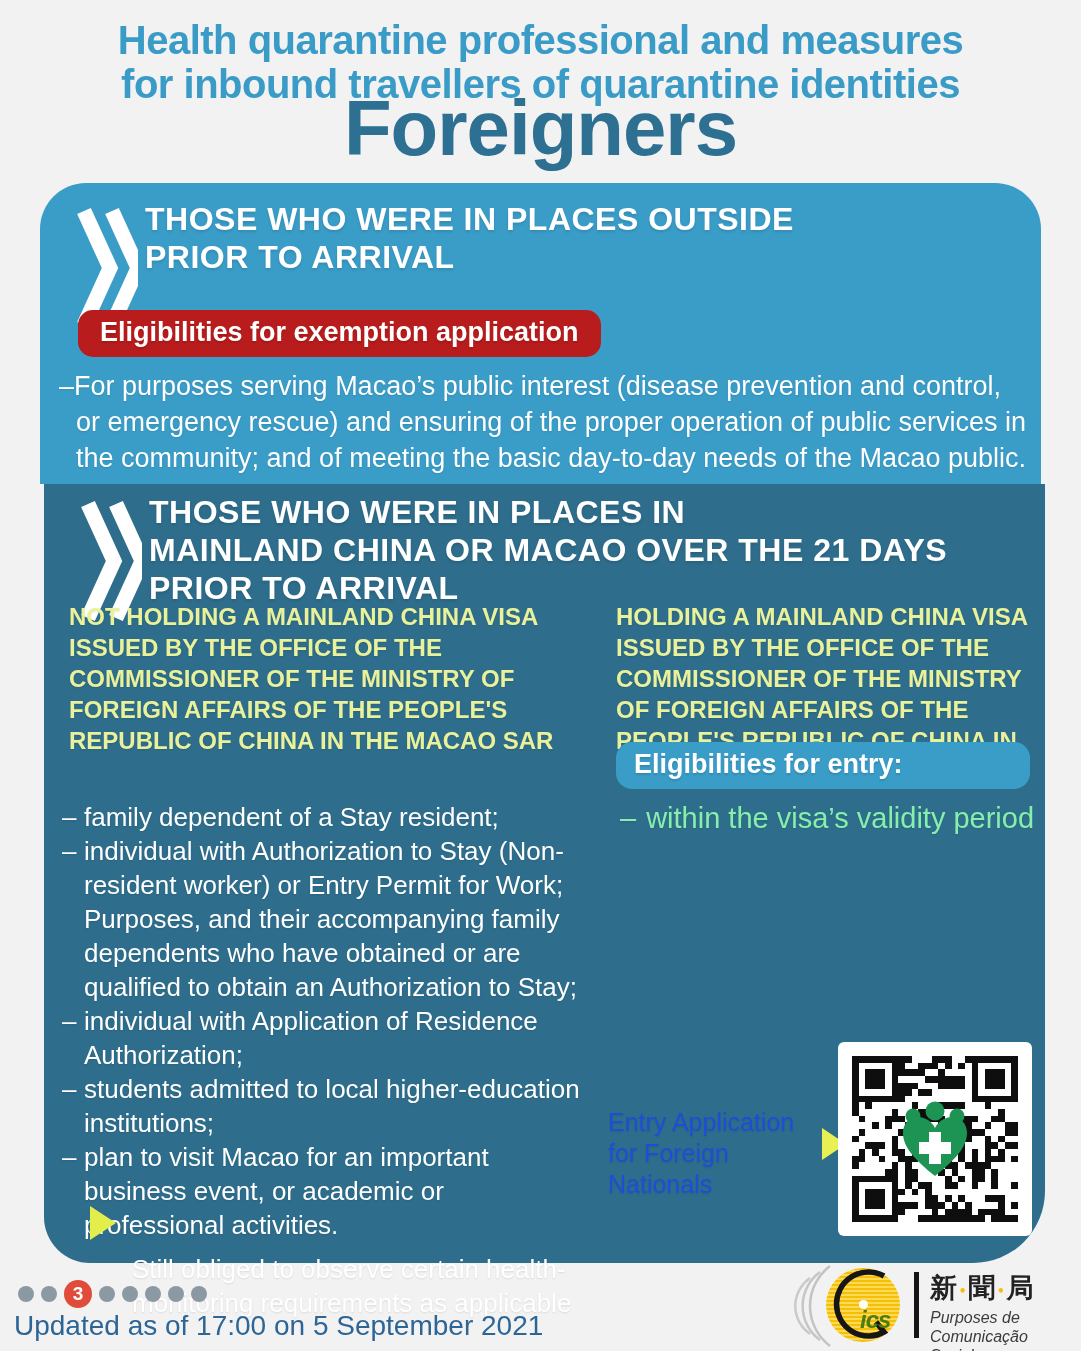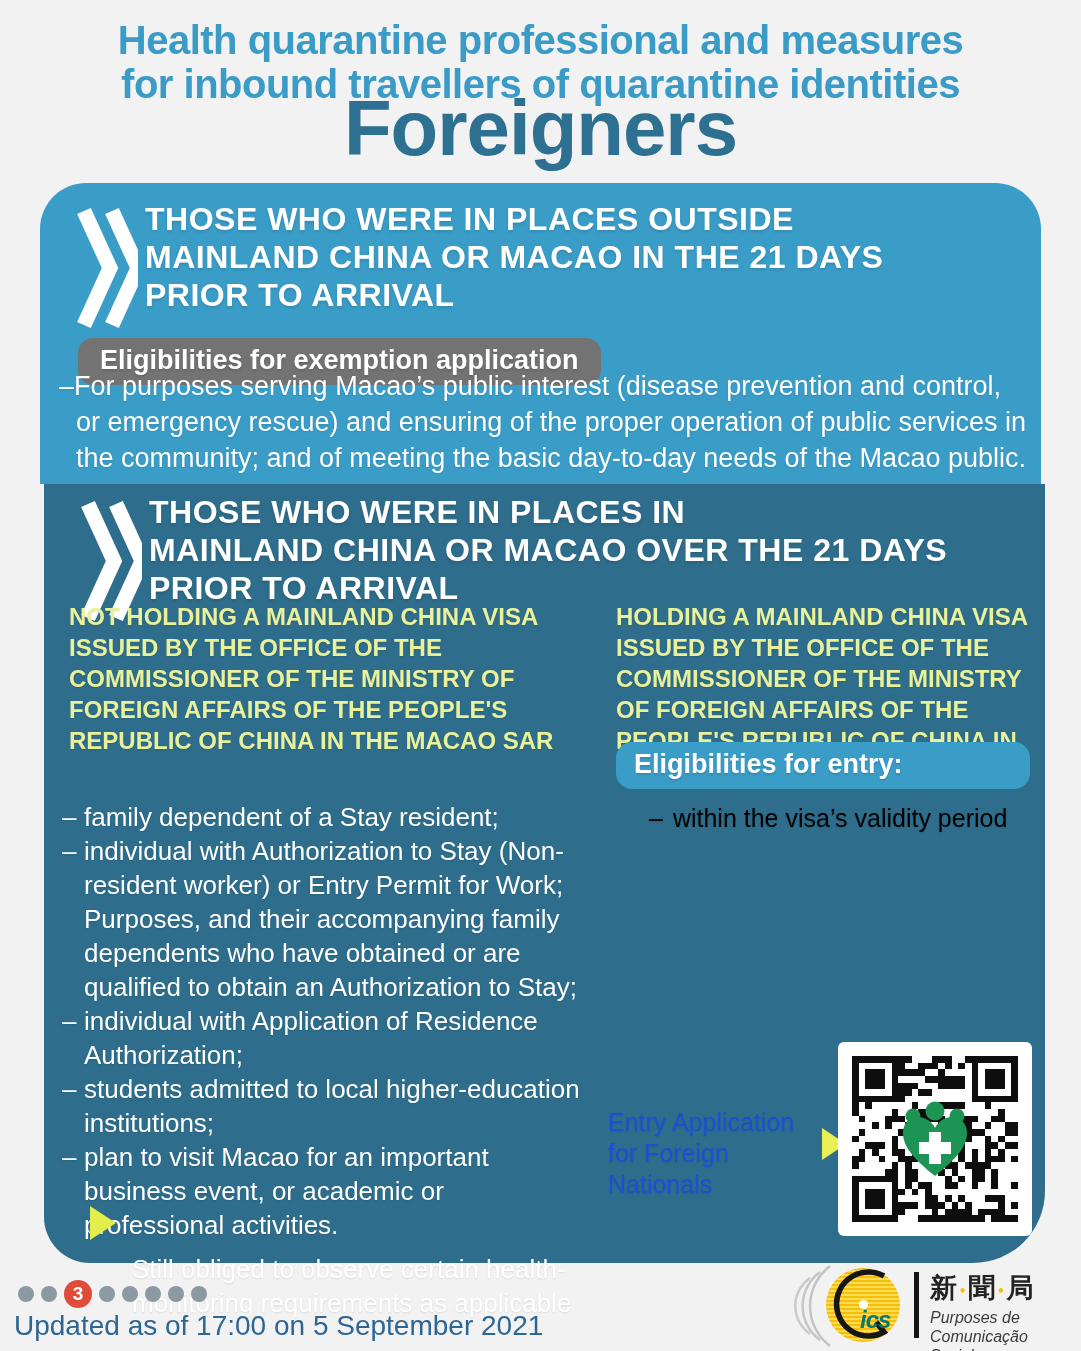--- a/index.html
+++ b/index.html
@@ -14,36 +14,36 @@
   .subtitle{position:absolute;top:88px;left:0;width:100%;text-align:center;
     color:#2d7091;font-weight:800;font-size:78px;line-height:80px;letter-spacing:-1px;}
   
   .card1{position:absolute;left:40px;top:183px;width:1001px;height:301px;
     background:#3a9dc8;border-radius:46px 46px 0 0;}
   .card2{position:absolute;left:44px;top:484px;width:1001px;height:779px;
     background:#2e6e8c;border-radius:0 0 72px 46px;}
   .chev{position:absolute;}
   .sec-head{position:absolute;color:#fff;font-weight:800;font-size:32px;line-height:38px;
     letter-spacing:0.5px;text-shadow:0 2px 3px rgba(0,0,0,0.12);}
-  .pill-dark{position:absolute;background:#737373;color:#fff;font-weight:700;font-size:27px;
+  .pill-dark{position:absolute;background:#b91c1c;color:#fff;font-weight:700;font-size:27px;
     padding:7px 22px 9px 22px;border-radius:15px;white-space:nowrap;
-    text-shadow:0 2px 2px rgba(0,0,0,0.12);margin-top:28px;}
+    text-shadow:0 2px 2px rgba(0,0,0,0.12);}
   .pill-light{position:absolute;background:#3a9dc8;color:#fff;font-weight:700;font-size:27px;
     padding:7px 0 9px 18px;border-radius:16px;text-shadow:0 2px 2px rgba(0,0,0,0.12);}
   .body-text{position:absolute;color:#fff;font-size:27px;line-height:36px;
     text-shadow:0 1px 2px rgba(0,0,0,0.10);}
   .body-text .cont{padding-left:17px;}
   .yellow-head{position:absolute;color:#eaf19b;font-weight:700;font-size:24px;line-height:31px;
     text-shadow:0 1px 2px rgba(0,0,0,0.10);}
   .ul{position:absolute;color:#fff;font-size:26px;line-height:34px;
     text-shadow:0 1px 2px rgba(0,0,0,0.10);}
   .li{padding-left:22px;text-indent:-22px;}
   .li .dash{display:inline-block;width:22px;text-indent:0;}
-  .note-right{position:absolute;color:#000000;font-size:25px;line-height:32px;
-    text-shadow:0 1px 2px rgba(0,0,0,0.10);margin-left:29px;}
+  .note-right{position:absolute;color:#86efac;font-size:29px;line-height:32px;
+    text-shadow:0 1px 2px rgba(0,0,0,0.10);}
   .note-right .dash{margin-right:10px;}
   
   .qr-label{position:absolute;left:608px;top:1107px;width:212px;text-align:left;
     color:#1d4ed8;font-size:25px;line-height:31px;text-shadow:0 1px 2px rgba(0,0,0,0.10);}
   .tri{width:0;height:0;border-style:solid;display:inline-block;}
   .tri-qr{position:absolute;left:822px;top:1128px;
     border-width:16px 0 16px 24px;border-color:transparent transparent transparent #e8f054;}
   .qr-box{position:absolute;left:838px;top:1042px;width:194px;height:194px;background:#fff;
     border-radius:6px;padding:14px;}
   .qr-grid{width:166px;height:166px;display:grid;
@@ -56,21 +56,21 @@
   .dot-active{width:28px;height:28px;border-radius:50%;background:#e04b3a;color:#fff;
     font-weight:800;font-size:19px;display:flex;align-items:center;justify-content:center;}
   .updated{position:absolute;left:14px;top:1310px;color:#2d6594;font-size:28px;}
   
   .gcs{position:absolute;left:790px;top:1264px;width:285px;height:84px;}
   .gcs-arcs{position:absolute;left:0;top:0;}
   .gcs-circle{position:absolute;left:36px;top:4px;width:74px;height:74px;border-radius:50%;
     background:repeating-linear-gradient(180deg,#f4bf06 0 2px,#fcda56 2px 4px);overflow:hidden;}
   .gcs-g{position:absolute;left:30px;top:-2px;}
   .gcs-ics{position:absolute;left:70px;top:42px;font-weight:800;font-style:italic;
-    font-size:24px;color:#0f766e;letter-spacing:-1px;}
+    font-size:24px;color:#4d7c0f;letter-spacing:-1px;}
   .gcs-dot{position:absolute;left:69px;top:36px;width:9px;height:9px;border-radius:50%;background:#fff;}
   .gcs-bar{position:absolute;left:124px;top:8px;width:5px;height:66px;background:#141414;}
   .gcs-text{position:absolute;left:140px;top:4px;color:#2a2a2a;}
   .gcs-cn{font-size:27px;font-weight:700;letter-spacing:2px;color:#222;}
   .gcs-cn .sep{color:#f4bf06;font-weight:800;}
   .gcs-pt{font-style:italic;font-size:16px;line-height:19px;color:#3b3b3b;margin-top:2px;}
 </style>
 </head>
 <body>
 
@@ -82,21 +82,20 @@
   </div>
   <div class="subtitle">Foreigners</div>
 
   <div class="card1">
     <svg class="chev" style="left:36px;top:22px;" width="62" height="126" viewBox="0 0 62 126">
       <path d="M8 6 L34 63 L8 120" fill="none" stroke="#ffffff" stroke-width="15"></path>
       <path d="M36 6 L62 63 L36 120" fill="none" stroke="#ffffff" stroke-width="15"></path>
     </svg>
     <div class="sec-head" style="left:105px;top:17px;">
       <div>THOSE WHO WERE IN PLACES OUTSIDE</div>
-      <div>MAINLAND CHINA OR MACAO IN THE 21 DAYS</div>
       <div>PRIOR TO ARRIVAL</div>
     </div>
     <div class="pill-dark" style="left:38px;top:127px;">Eligibilities for exemption application</div>
     <div class="body-text" style="left:19px;top:185px;width:975px;">
       <div>–For purposes serving Macao’s public interest (disease prevention and control,</div>
       <div class="cont">or emergency rescue) and ensuring of the proper operation of public services in</div>
       <div class="cont">the community; and of meeting the basic day-to-day needs of the Macao public.</div>
     </div>
   </div>
 

